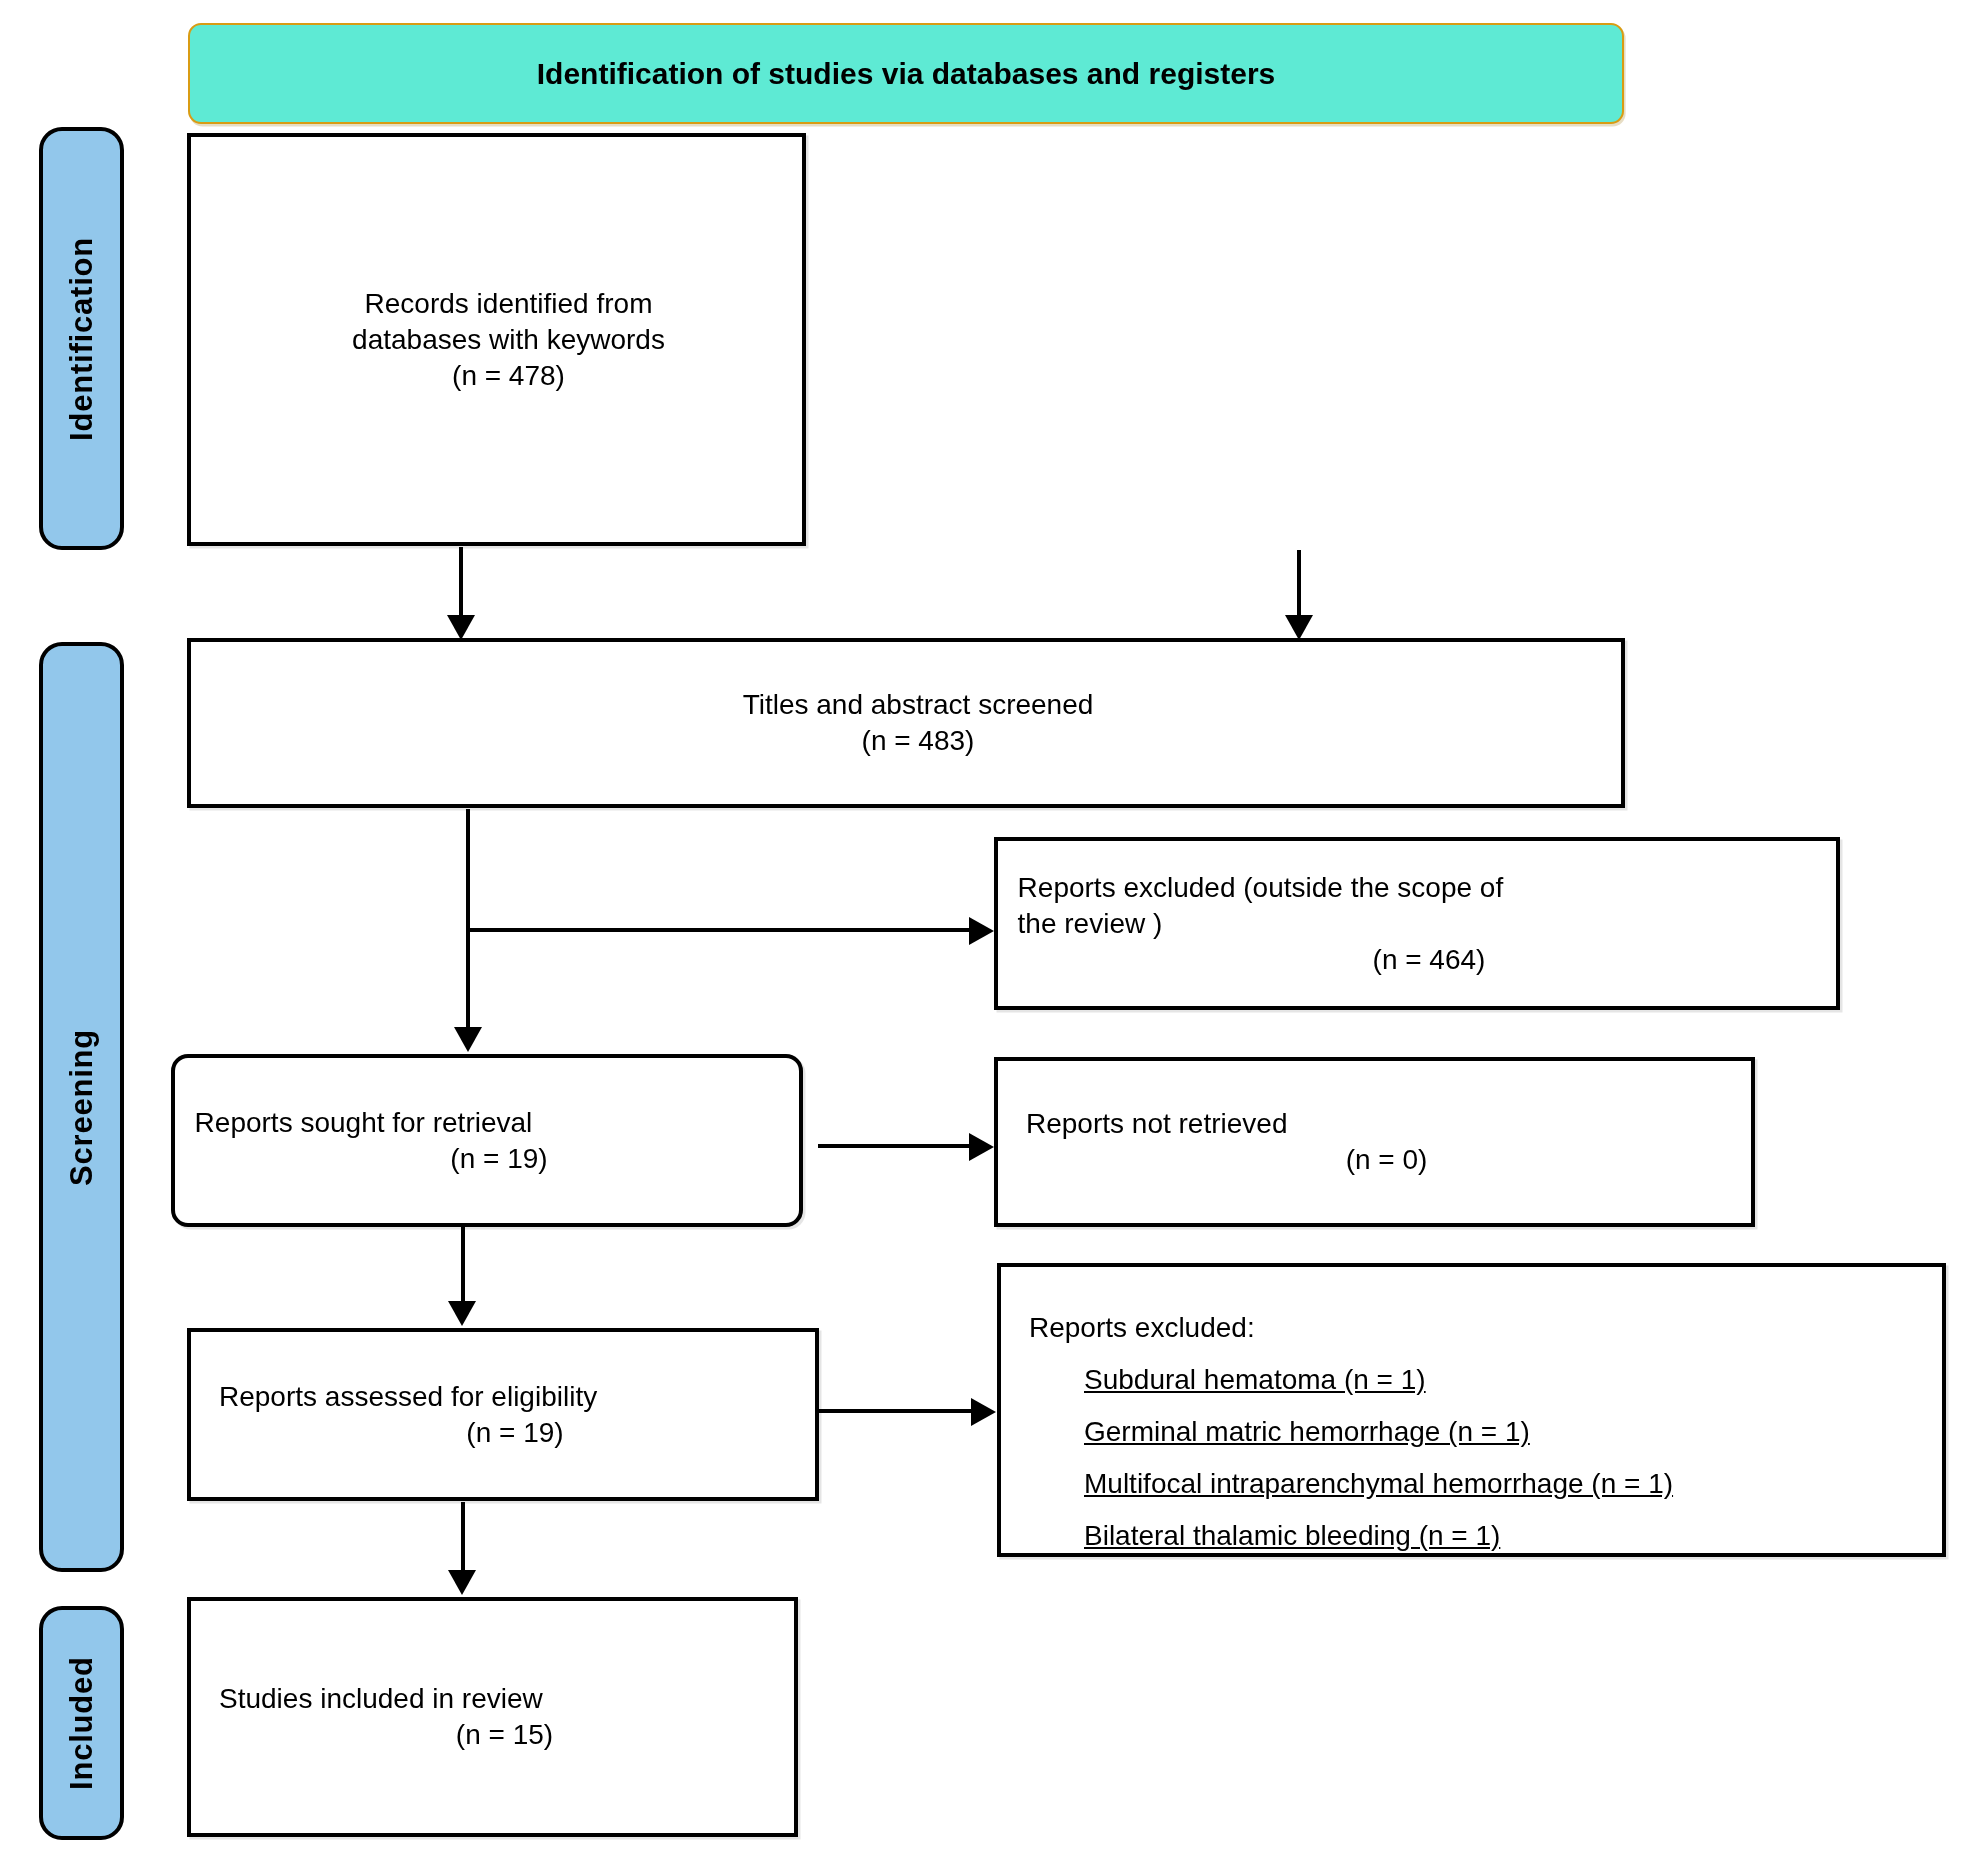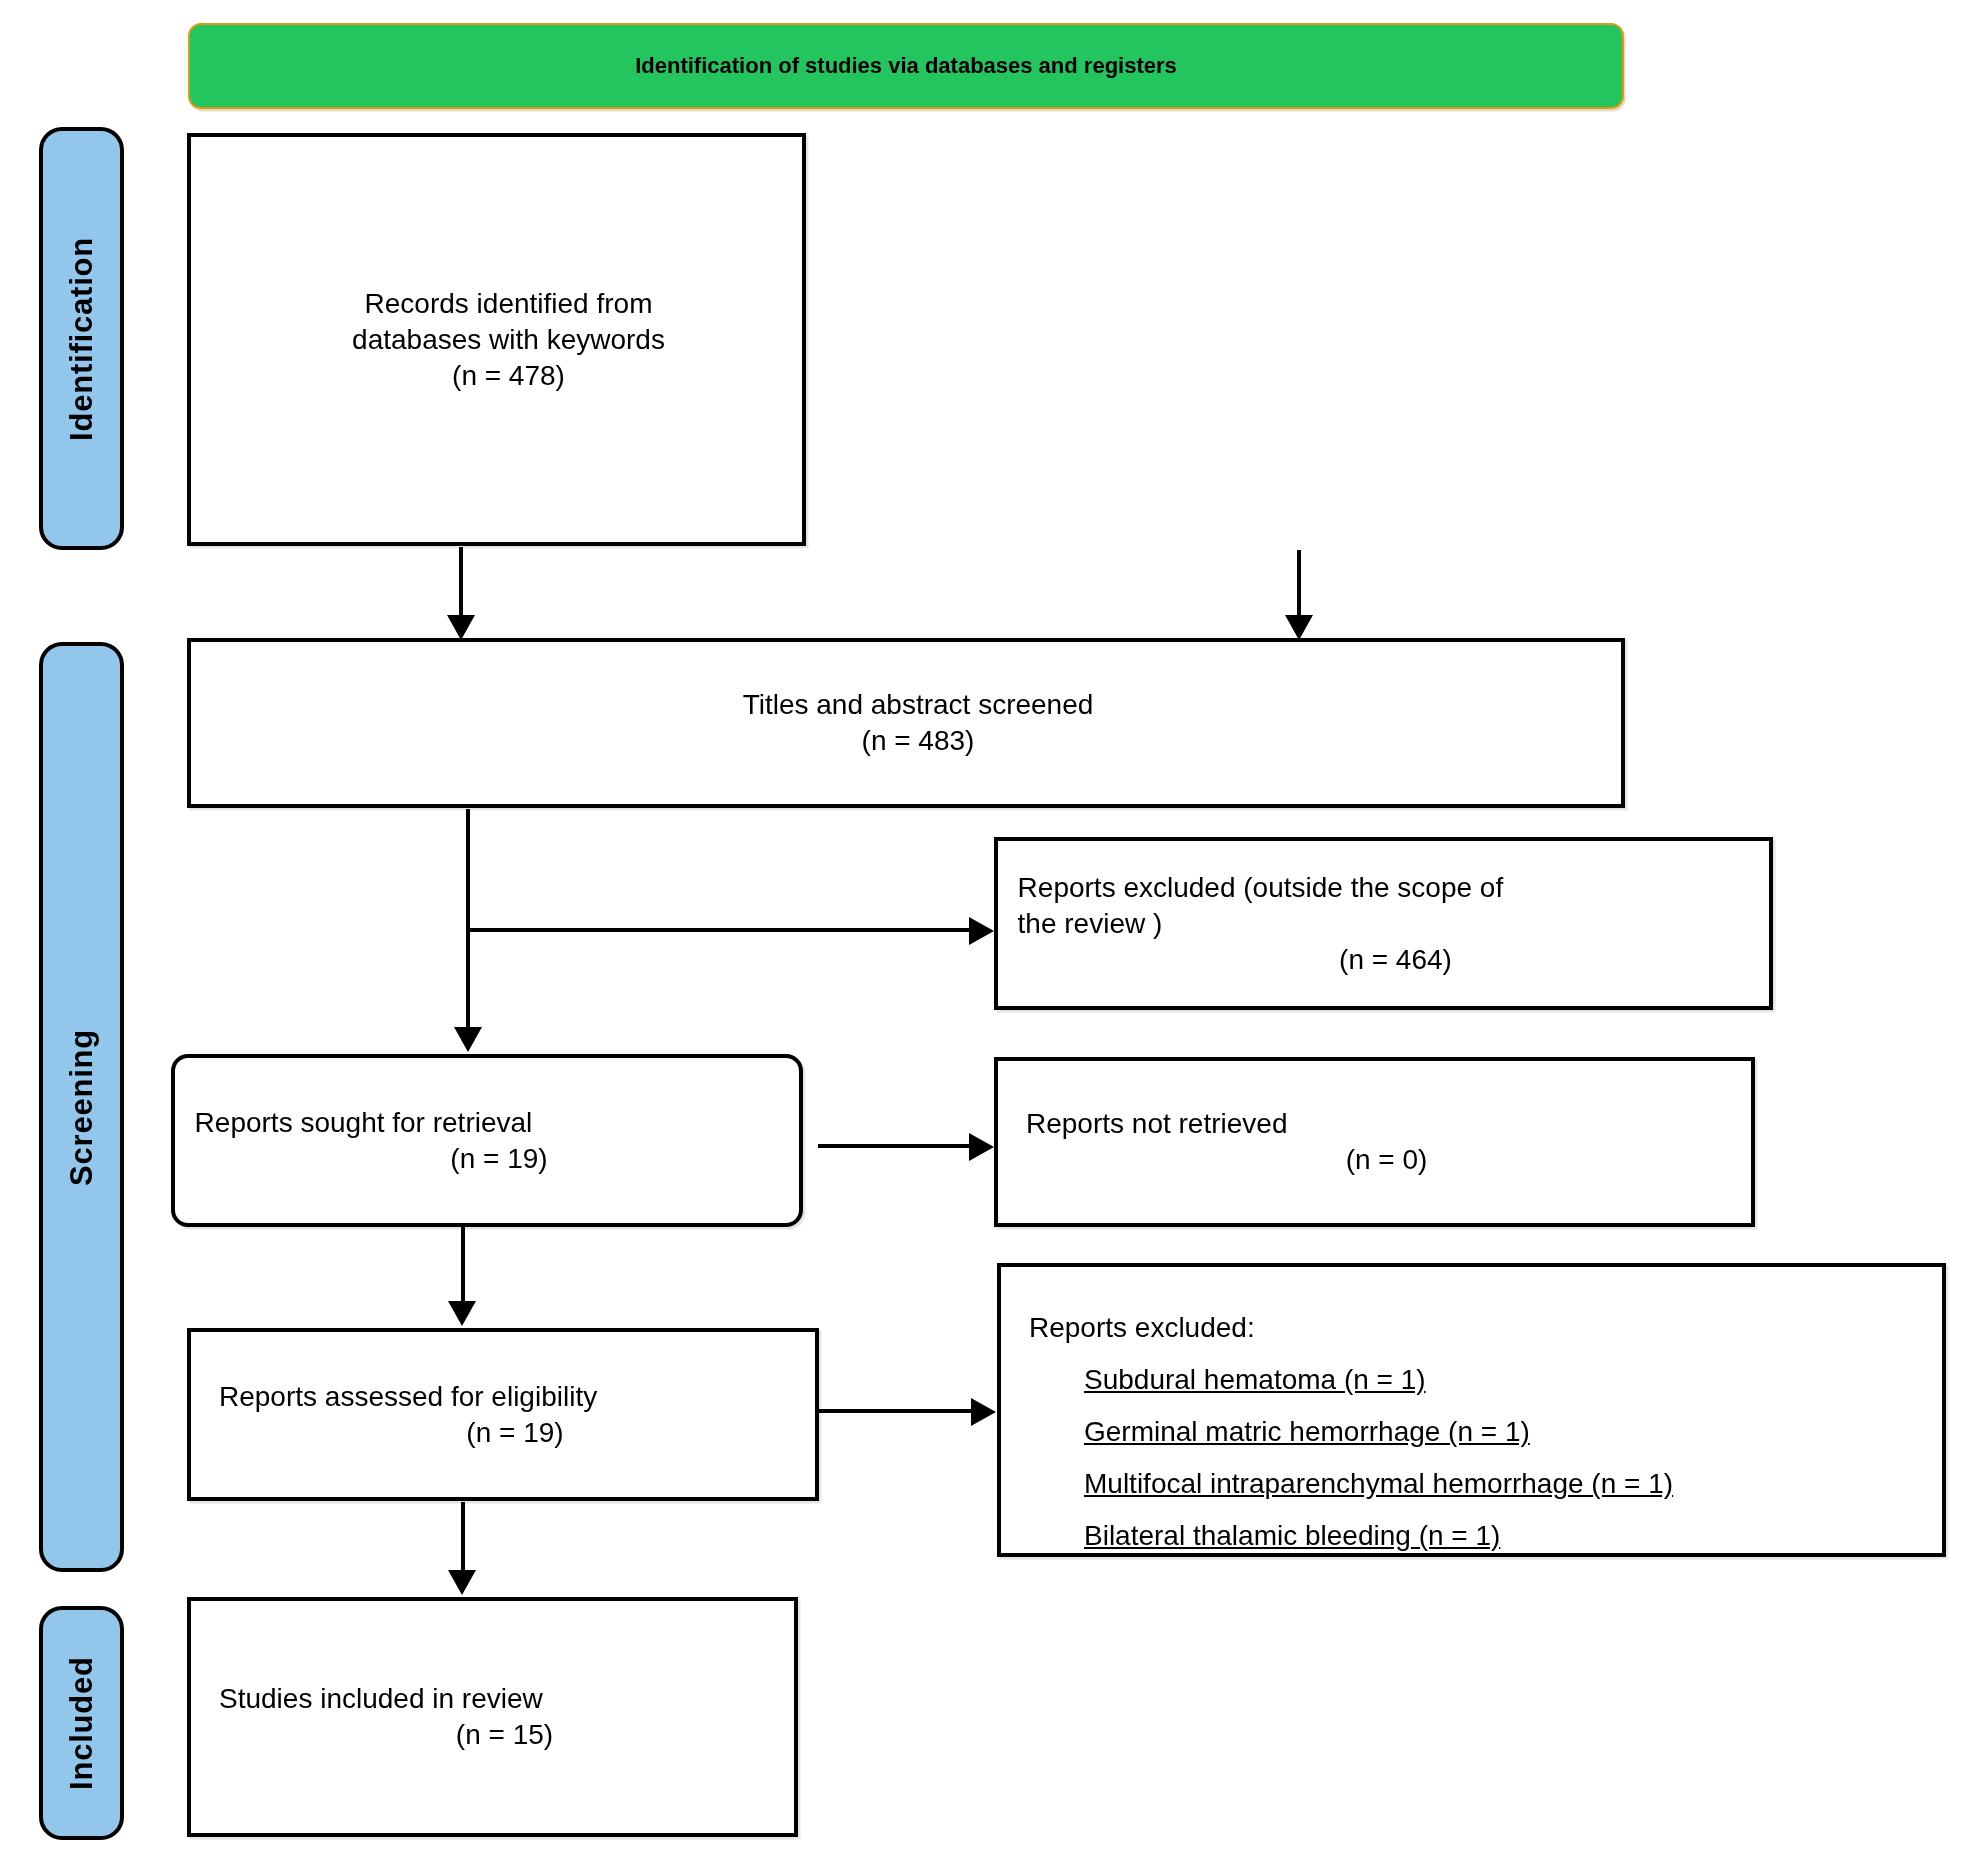--- a/index.html
+++ b/index.html
@@ -11,26 +11,26 @@
   #canvas {
     position: relative;
     width: 1973px;
     height: 1875px;
     background: #ffffff;
     overflow: hidden;
   }
   .banner {
     position: absolute;
     left: 188px; top: 23px;
-    width: 1436px; height: 86px;
-    background: #22c55e;
+    width: 1436px; height: 101px;
+    background: #5eead4;
     border: 2.5px solid #D99C14;
     border-radius: 13px;
     display: flex; align-items: center; justify-content: center;
-    font-size: 22px; font-weight: bold; color: #000;
+    font-size: 30px; font-weight: bold; color: #000;
     box-sizing: border-box;
     box-shadow: 1.6px 2.5px 0 rgba(160,120,20,0.25);
   }
   .stage-label {
     position: absolute;
     background: #92C7EB;
     border: 4.1px solid #000;
     border-radius: 23px;
     box-sizing: border-box;
     display: flex; align-items: center; justify-content: center;
@@ -104,21 +104,21 @@
     <div class="ctr">databases with keywords</div>
     <div class="ctr">(n = 478)</div>
   </div>
 
 
   <div class="flowbox" style="left:187px; top:638px; width:1438px; height:170px;">
     <div class="ctr">Titles and abstract screened</div>
     <div class="ctr">(n = 483)</div>
   </div>
 
-  <div class="flowbox pad-sm" style="left:994px; top:837px; width:779px; height:173px;">
+  <div class="flowbox pad-sm" style="left:994px; top:837px; width:846px; height:173px;">
     <div class="lft">Reports excluded (outside the scope of</div>
     <div class="lft">the review )</div>
     <div class="ctr">(n = 464)</div>
   </div>
 
   <div class="flowbox pad-sm" style="left:171px; top:1054px; width:632px; height:173px;border-radius:17px;">
     <div class="lft">Reports sought for retrieval</div>
     <div class="ctr">(n = 19)</div>
   </div>
 

